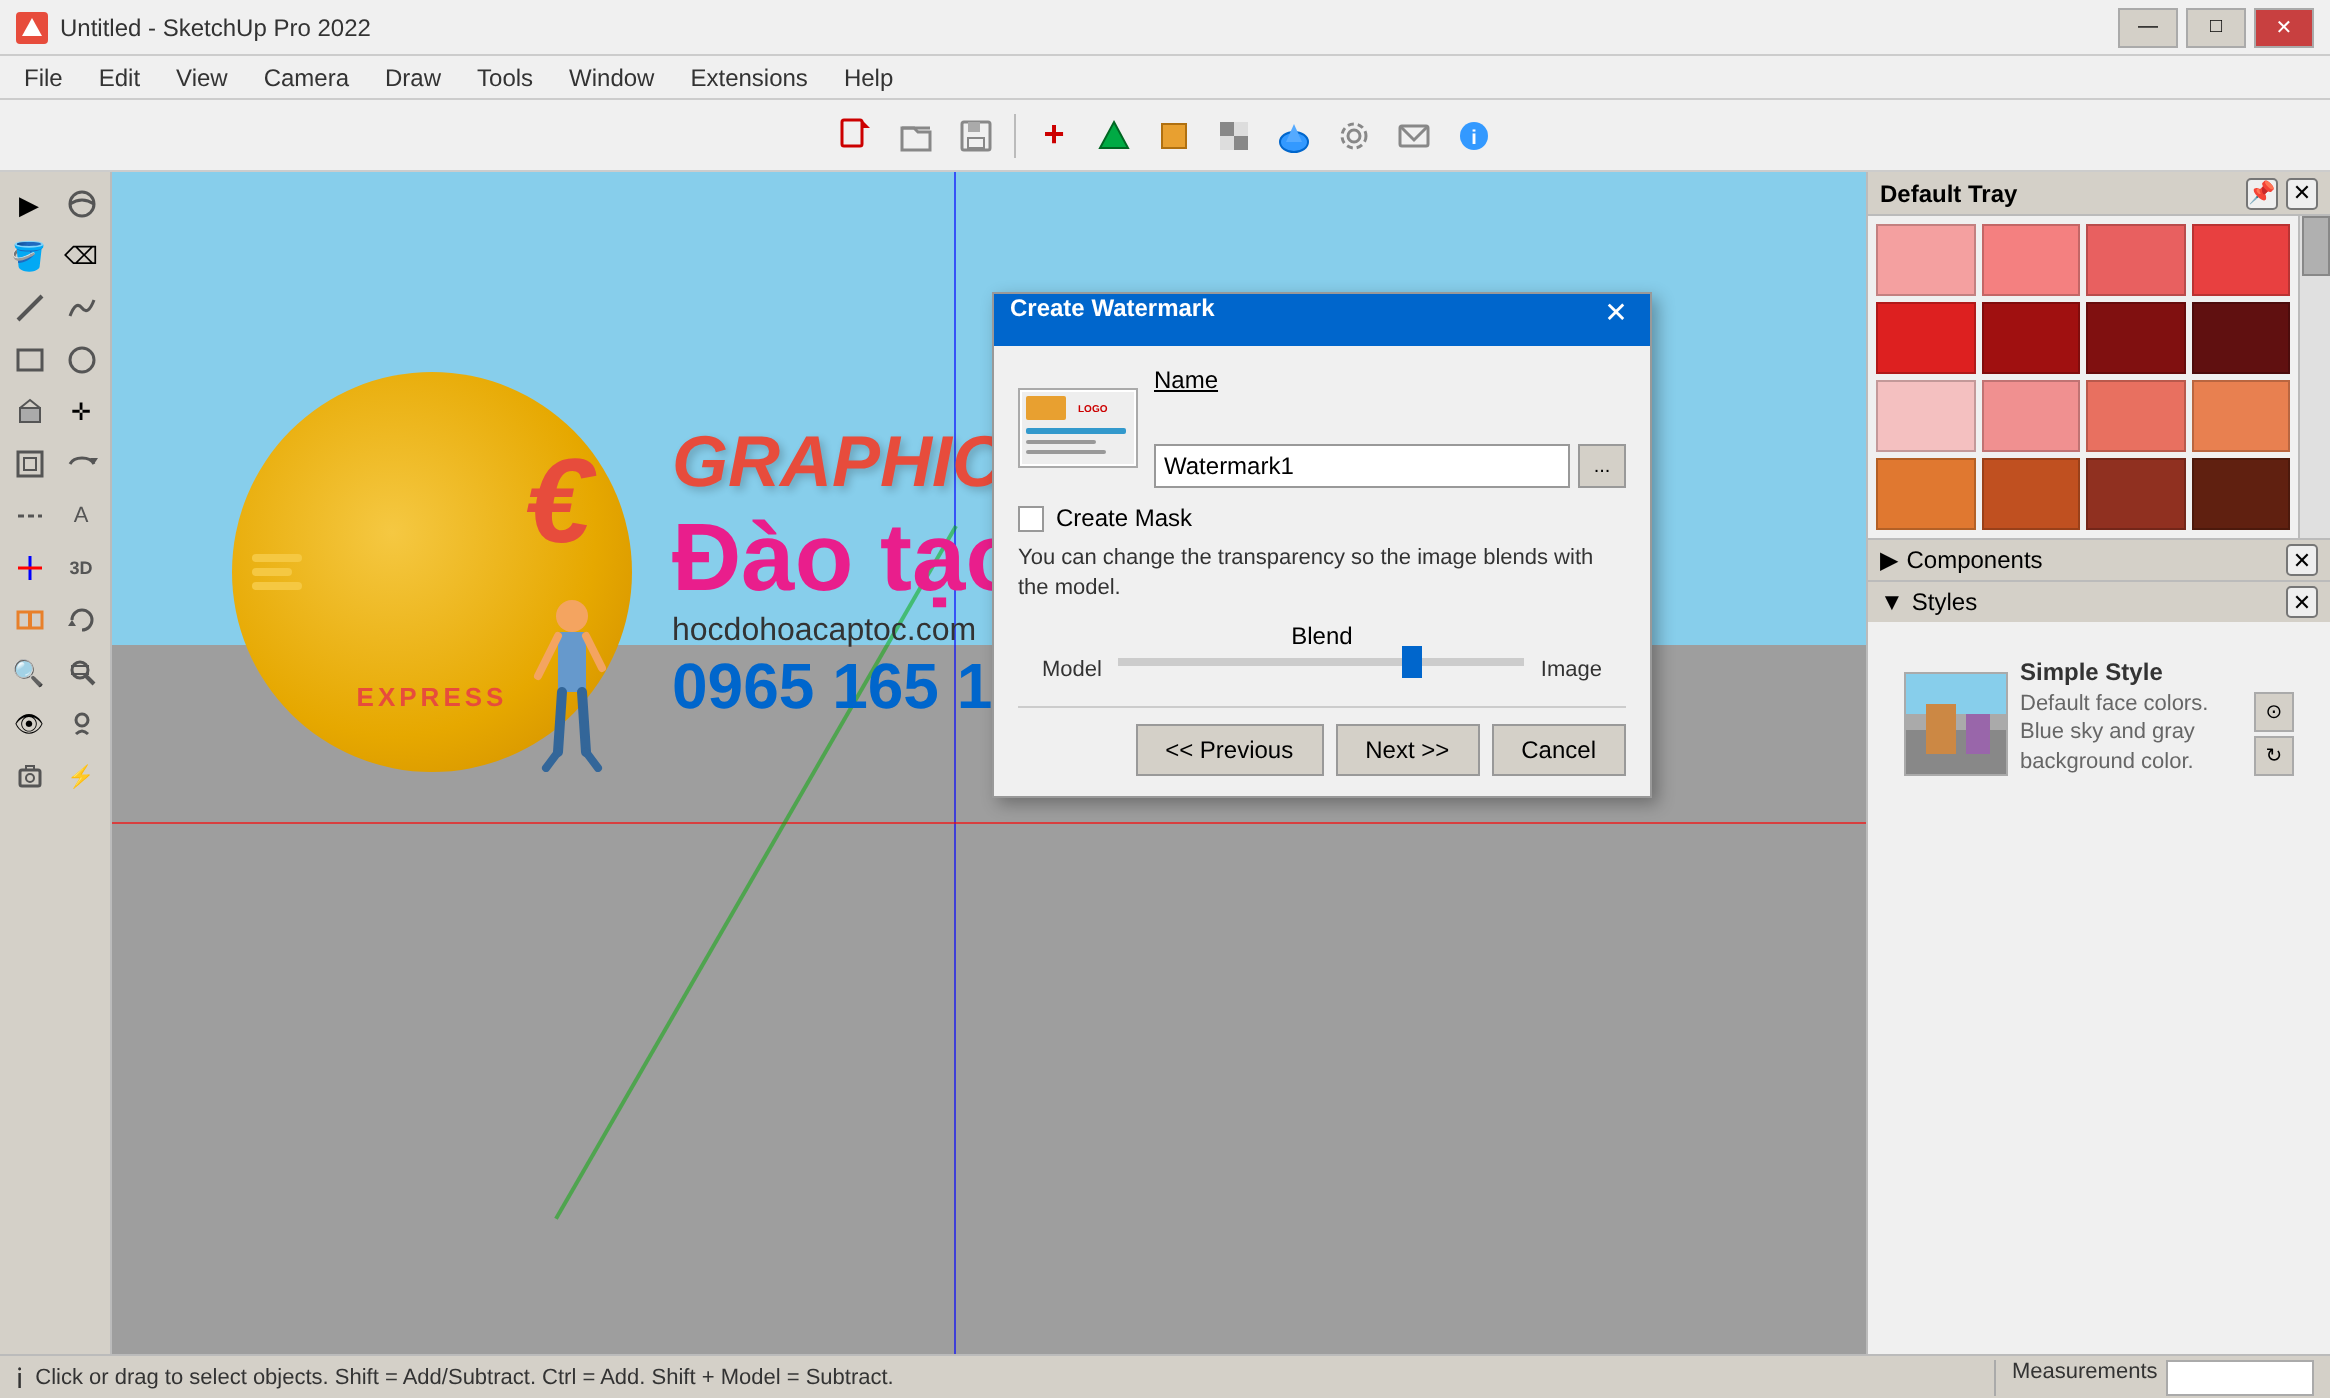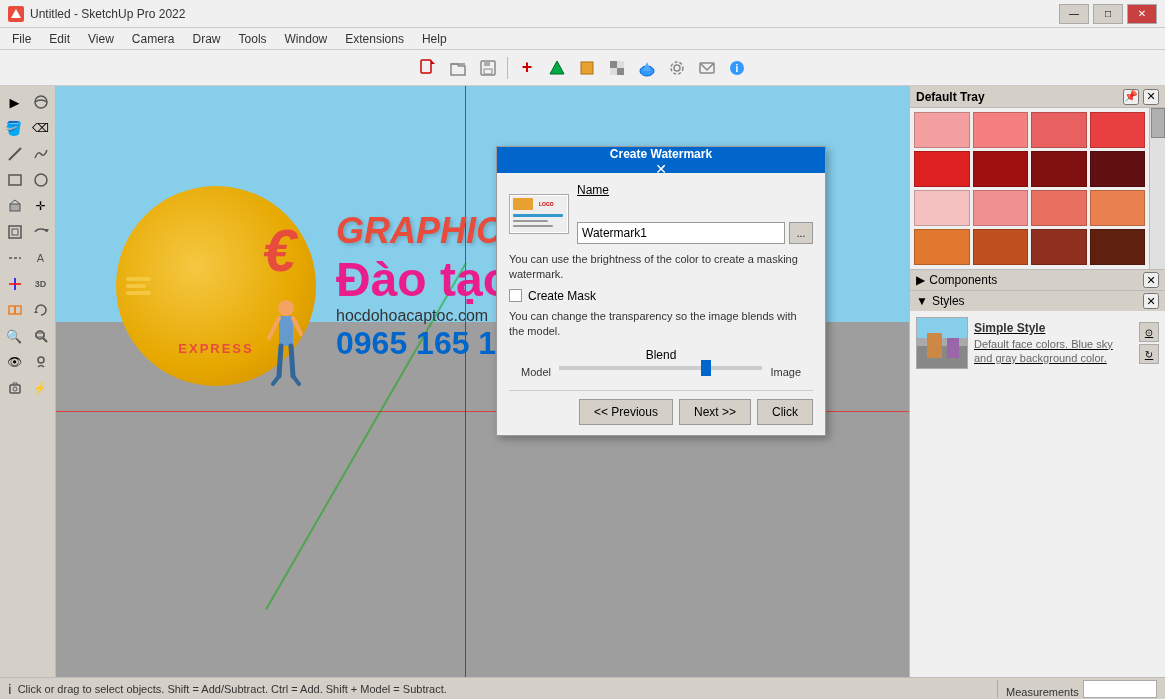--- a/index.html
+++ b/index.html
@@ -49,42 +49,42 @@
     .tool-row { display: flex; gap: 2px; }
 
     
     .canvas-area {
       flex: 1; position: relative; overflow: hidden;
       background: linear-gradient(to bottom, #87CEEB 0%, #87CEEB 40%, #9E9E9E 40%, #9E9E9E 100%);
     }
 
     
     .right-panel {
-      width: 256px; background: #f0f0f0; border-left: 1px solid #bbb;
+      width: 232px; background: #f0f0f0; border-left: 1px solid #bbb;
       display: flex; flex-direction: column;
     }
     .panel-header {
       height: 22px; background: #d4d0c8; border-bottom: 1px solid #bbb;
       display: flex; align-items: center; justify-content: space-between; padding: 0 6px;
       font-size: 12px; font-weight: bold;
     }
     .panel-header-icons { display: flex; gap: 4px; }
     .panel-icon-btn { width: 16px; height: 16px; cursor: pointer; font-size: 11px; display: flex; align-items: center; justify-content: center; }
     .swatches-grid { display: grid; grid-template-columns: repeat(4, 1fr); gap: 3px; }
     .swatch { height: 36px; cursor: pointer; border: 1px solid rgba(0,0,0,0.2); }
 
     .panel-section {
       border-top: 1px solid #bbb;
     }
     .section-header {
       height: 20px; background: #d4d0c8; display: flex; align-items: center; justify-content: space-between;
       padding: 0 6px; cursor: pointer; font-size: 12px;
     }
     .section-header-left { display: flex; align-items: center; gap: 4px; }
-    .style-entry { display: flex; align-items: center; gap: 6px; padding: 6px; text-decoration: underline; }
+    .style-entry { display: flex; align-items: flex-end; gap: 6px; padding: 18px; }
     .style-thumbnail {
       width: 52px; height: 52px; border: 1px solid #aaa; flex-shrink: 0;
       background: radial-gradient(circle at 30% 30%, #87CEEB 0%, #6699cc 50%, #888 100%);
       position: relative; overflow: hidden;
     }
     .style-info { flex: 1; }
     .style-name { font-size: 12px; font-weight: bold; color: #333; }
     .style-desc { font-size: 11px; color: #666; margin-top: 2px; line-height: 1.3; }
     .style-actions { display: flex; flex-direction: column; gap: 2px; }
     .style-action-btn { width: 20px; height: 20px; background: #d4d0c8; border: 1px solid #aaa; cursor: pointer; display: flex; align-items: center; justify-content: center; font-size: 10px; }
@@ -94,22 +94,22 @@
       height: 22px; background: #d4d0c8; border-top: 1px solid #bbb;
       display: flex; align-items: center; padding: 0 8px; font-size: 11px; color: #333;
       justify-content: space-between;
     }
     .dialog {
       position: absolute; top: 60px; left: 440px;
       width: 330px; background: #f0f0f0; border: 1px solid #999;
       box-shadow: 3px 3px 8px rgba(0,0,0,0.3); pointer-events: all;
     }
     .dialog-titlebar {
-      height: 26px; background: #0066cc; display: flex; align-items: center;
-      justify-content: space-between; padding: 0 8px; color: white; font-size: 12px; font-weight: bold; flex-direction: column;
+      height: 26px; background: #0066cc; display: flex; align-items: flex-start;
+      justify-content: space-between; padding: 0 8px; color: white; font-size: 12px; font-weight: bold;
     }
     .dialog-close {
       width: 18px; height: 18px; background: transparent; border: none; color: white;
       cursor: pointer; font-size: 14px; display: flex; align-items: center; justify-content: center;
     }
     .dialog-body { padding: 10px 12px; }
     .dialog-row { display: flex; align-items: center; gap: 8px; margin-bottom: 8px; }
     .dialog-input {
       flex: 1; height: 22px; border: 1px solid #999; padding: 0 4px; font-size: 12px; background: white;
     }
@@ -435,21 +435,20 @@
           </div>
           <div style="flex:1">
             <div style="font-size:12px;margin-bottom:21px;text-decoration:underline;">Name</div>
             <div style="display:flex;gap:4px;margin-top:25px;">
               <input class="dialog-input" value="Watermark1" style="">
               <button class="dialog-browse">...</button>
             </div>
           </div>
         </div>
 
-        <div class="dialog-text">You can use the brightness of the color to create a masking watermark.</div>
 
         <div class="dialog-checkbox-row">
           <div class="dialog-checkbox"></div>
           <span>Create Mask</span>
         </div>
 
         <div class="dialog-text">You can change the transparency so the image blends with the model.</div>
 
         <div class="blend-section">
           <div class="blend-label">Blend</div>
@@ -458,21 +457,21 @@
             <div class="blend-slider">
               <div class="blend-thumb"></div>
             </div>
             <span class="blend-text">Image</span>
           </div>
         </div>
 
         <div class="dialog-buttons">
           <button class="dialog-btn">&lt;&lt; Previous</button>
           <button class="dialog-btn">Next &gt;&gt;</button>
-          <button class="dialog-btn">Click</button>
+          <button class="dialog-btn">Cancel</button>
         </div>
       </div>
     </div>
   </div>
 
   <div class="right-panel">
     <div class="panel-header">
       <span>Default Tray</span>
       <div class="panel-header-icons">
         <button class="panel-icon-btn">📌</button>
@@ -546,17 +545,17 @@
       </div>
     </div>
   </div>
 </div>
 
 <div class="statusbar">
   <div style="display:flex;align-items:center;gap:6px;">
     <span style="font-size:14px;">ℹ</span>
     <span>Click or drag to select objects. Shift = Add/Subtract. Ctrl = Add. Shift + Model = Subtract.</span>
   </div>
-  <div style="display:flex;align-items:flex-end;gap:4px;min-width:160px;border-left:1px solid #aaa;padding-left:8px;">
+  <div style="display:flex;align-items:flex-start;gap:4px;min-width:160px;border-left:1px solid #aaa;padding-left:8px;">
     <span>Measurements</span>
     <div style="flex:1;height:18px;background:white;border:1px solid #aaa;"></div>
   </div>
 </div>
 
 </body></html>

